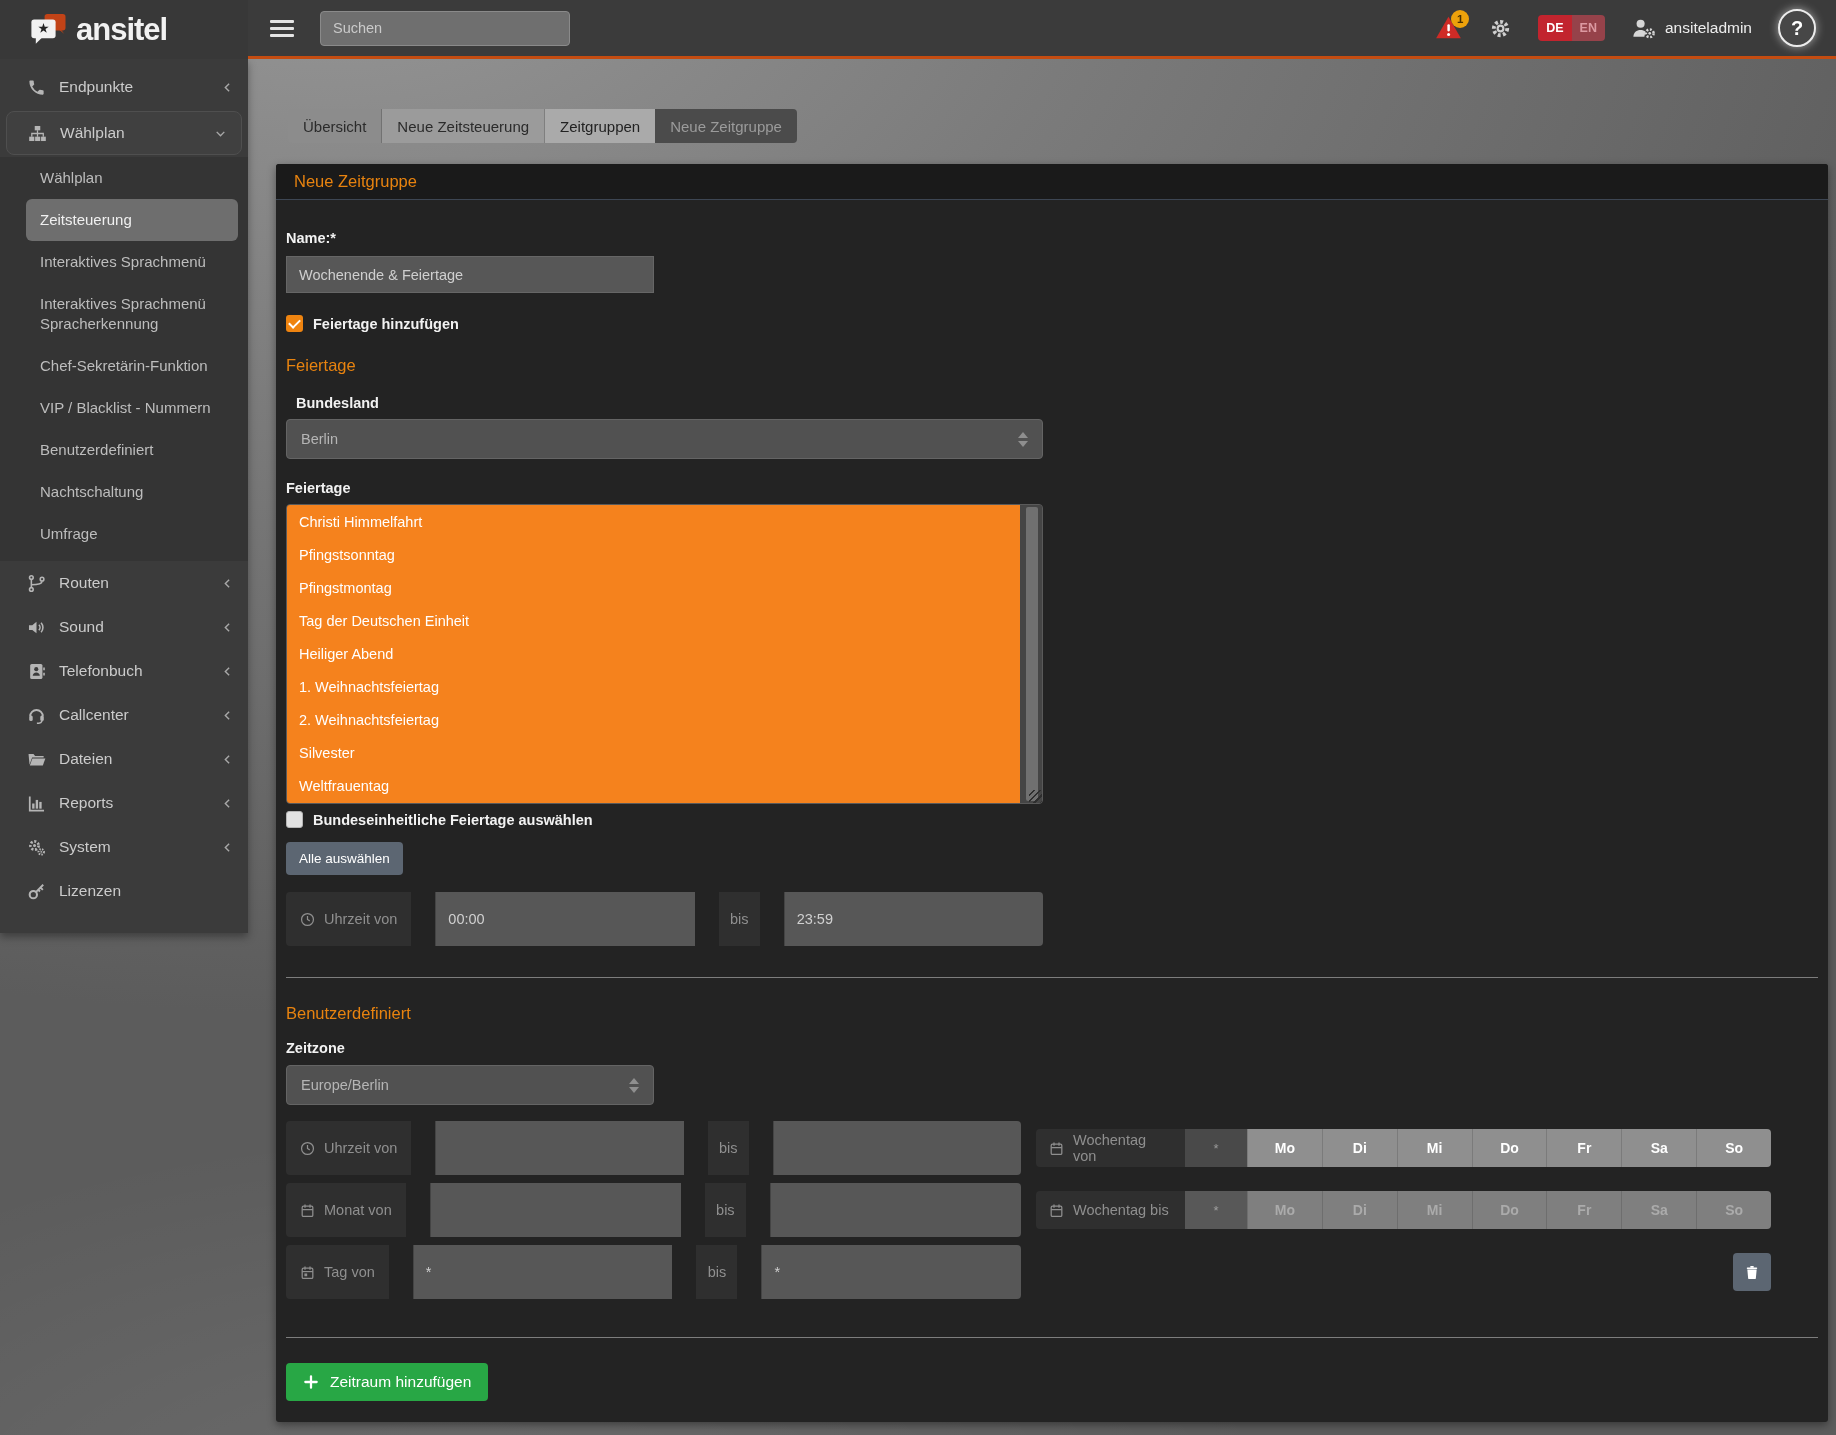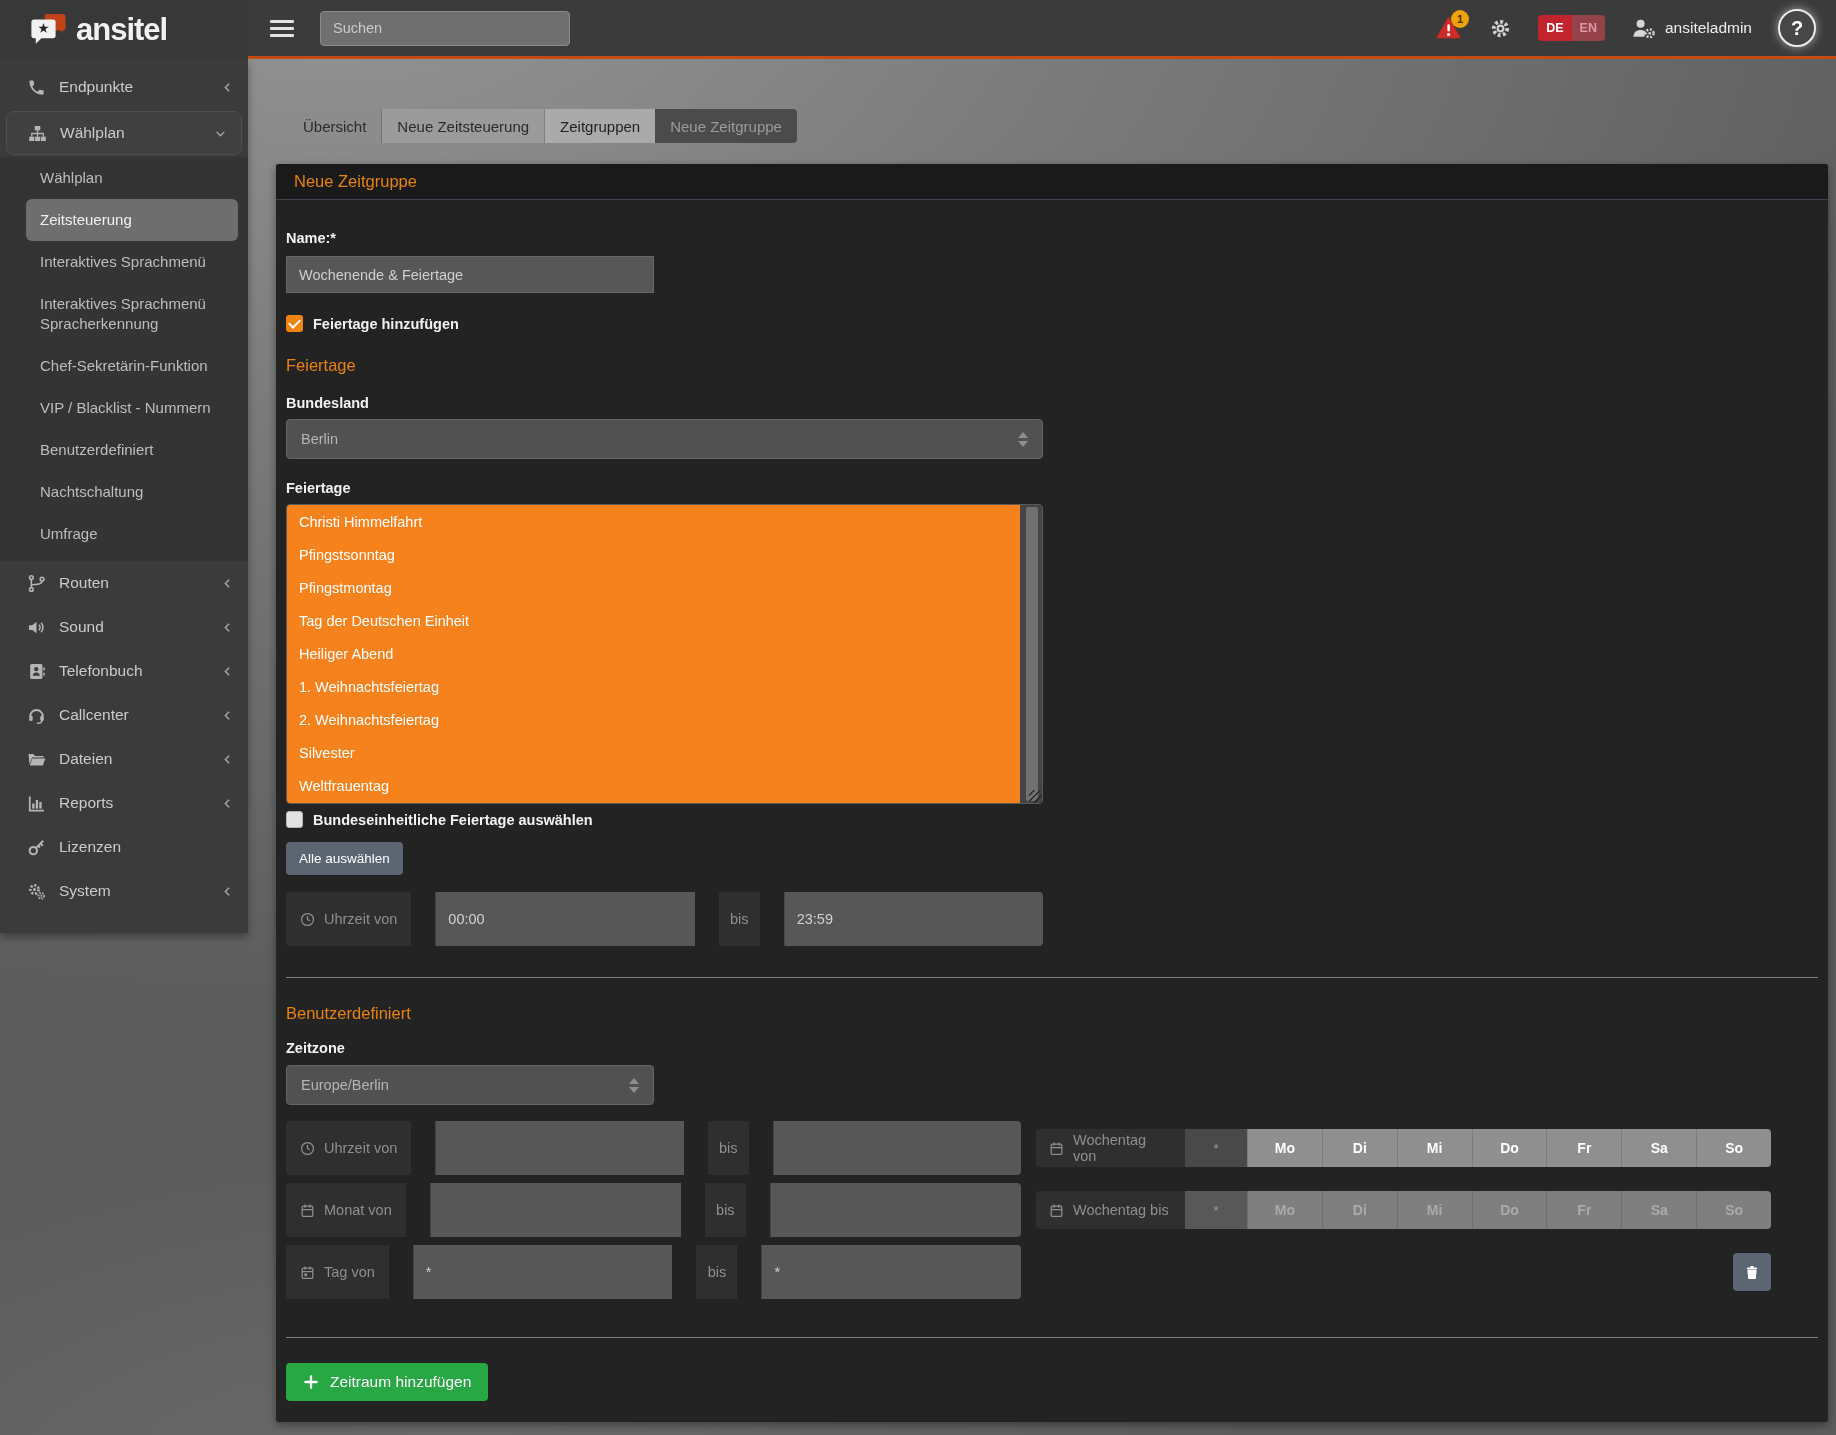--- a/index.html
+++ b/index.html
@@ -290,41 +290,41 @@
       <span>Reports</span>
       <span class="chev">
         <svg width="13" height="13" viewBox="0 0 24 24">
             <polyline points="15 5 8 12 15 19" fill="none" stroke="currentColor" stroke-width="2.6"></polyline>
           </svg>
       </span>
     </div>
     <div class="nav-item">
       <span class="ic">
         <svg width="19" height="19" viewBox="0 0 24 24">
-          <circle cx="8" cy="16" r="4.6" fill="none" stroke="currentColor" stroke-width="2.6"></circle>
-          <path d="M11.5 12.5L20.5 3.5M17 7l3 3M14.2 9.8l2.2 2.2" fill="none" stroke="currentColor" stroke-width="2.4"></path>
-        </svg>
-      </span>
-      <span>Lizenzen</span>
-    </div>
-    <div class="nav-item">
-      <span class="ic">
-        <svg width="19" height="19" viewBox="0 0 24 24">
           <circle cx="9.5" cy="9.5" r="5.2" fill="none" stroke="currentColor" stroke-width="3.4" stroke-dasharray="2.6 2.1"></circle>
           <circle cx="9.5" cy="9.5" r="1.9" fill="currentColor"></circle>
           <circle cx="18" cy="17.5" r="3.4" fill="none" stroke="currentColor" stroke-width="2.6" stroke-dasharray="1.8 1.5"></circle>
           <circle cx="18" cy="17.5" r="1.2" fill="currentColor"></circle>
         </svg>
       </span>
       <span>System</span>
       <span class="chev">
         <svg width="13" height="13" viewBox="0 0 24 24">
             <polyline points="15 5 8 12 15 19" fill="none" stroke="currentColor" stroke-width="2.6"></polyline>
           </svg>
       </span>
+    </div>
+    <div class="nav-item">
+      <span class="ic">
+        <svg width="19" height="19" viewBox="0 0 24 24">
+          <circle cx="8" cy="16" r="4.6" fill="none" stroke="currentColor" stroke-width="2.6"></circle>
+          <path d="M11.5 12.5L20.5 3.5M17 7l3 3M14.2 9.8l2.2 2.2" fill="none" stroke="currentColor" stroke-width="2.4"></path>
+        </svg>
+      </span>
+      <span>Lizenzen</span>
     </div>
 
   </div>
 
   <div class="content">
 
     <div class="tabs">
       <span class="tab t1">Übersicht</span>
       <span class="tab t2">Neue Zeitsteuerung</span>
       <span class="tab t3">Zeitgruppen</span>
@@ -340,21 +340,21 @@
         <div class="flabel">Name:*</div>
         <input class="text-input w-name" type="text" value="Wochenende &amp; Feiertage" style="">
 
         <div class="checkbox-row" style="margin-top:22px;">
           <span class="cbox checked"></span>
           <span class="flabel">Feiertage hinzufügen</span>
         </div>
 
         <div class="orange-h" style="margin-top:24px;">Feiertage</div>
 
-        <div class="flabel" style="margin-top:20px;">Bundesland</div>
+        <div class="flabel" style="margin-top:20px;margin-left:10px;">Bundesland</div>
         <div class="select w-wide mt8">
           <span>Berlin</span>
           <span class="arrows">
               <span class="arrow-up"></span>
               <span class="arrow-dn"></span>
             </span>
         </div>
 
         <div class="flabel" style="margin-top:21px;">Feiertage</div>
         <div class="multiselect">

